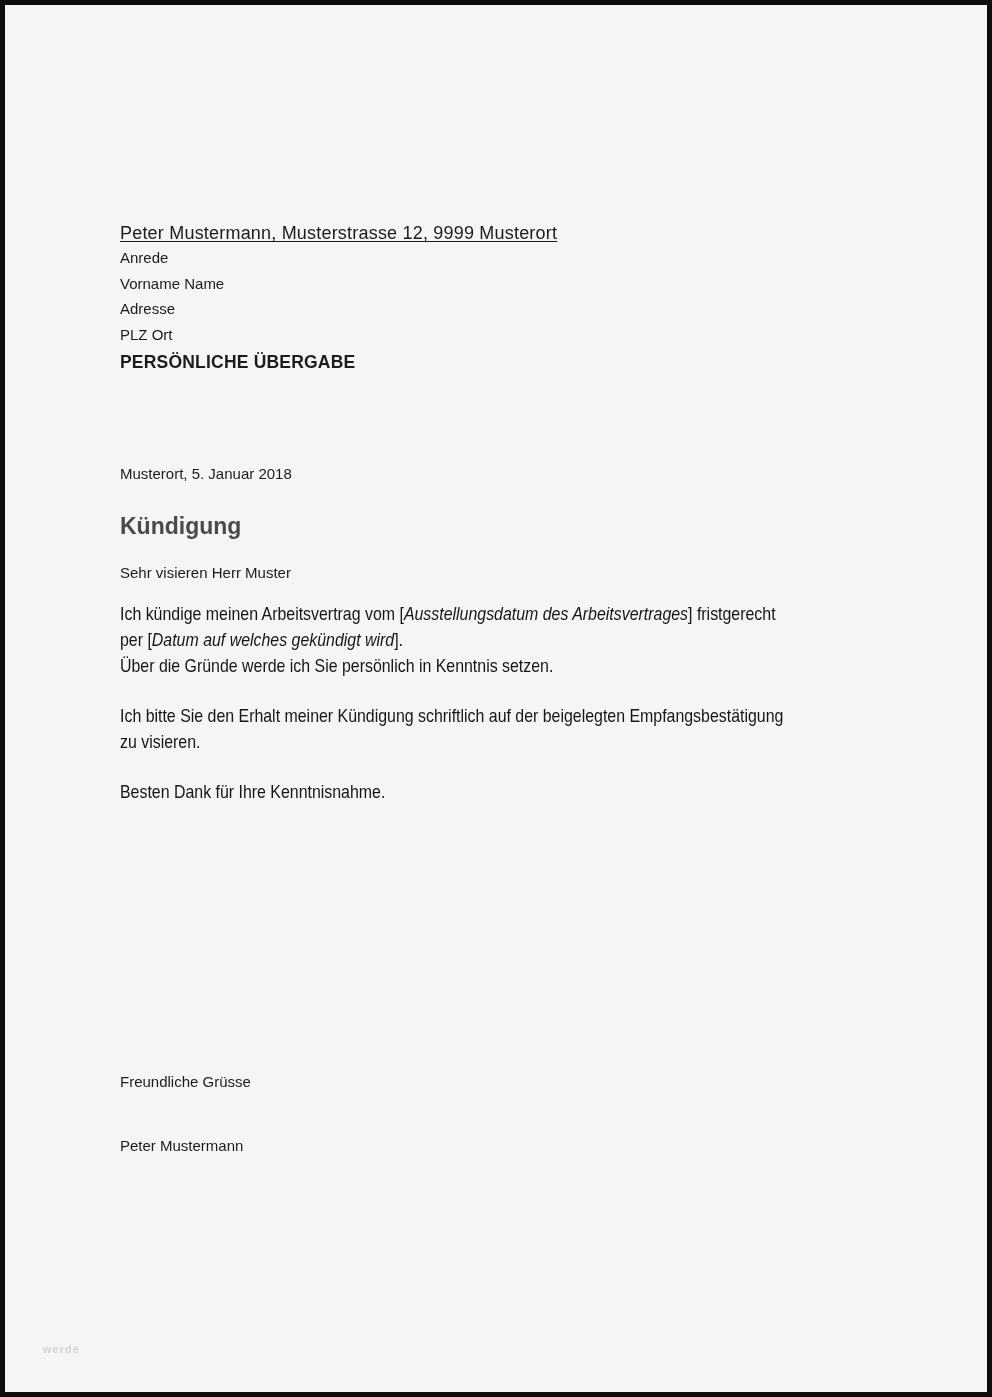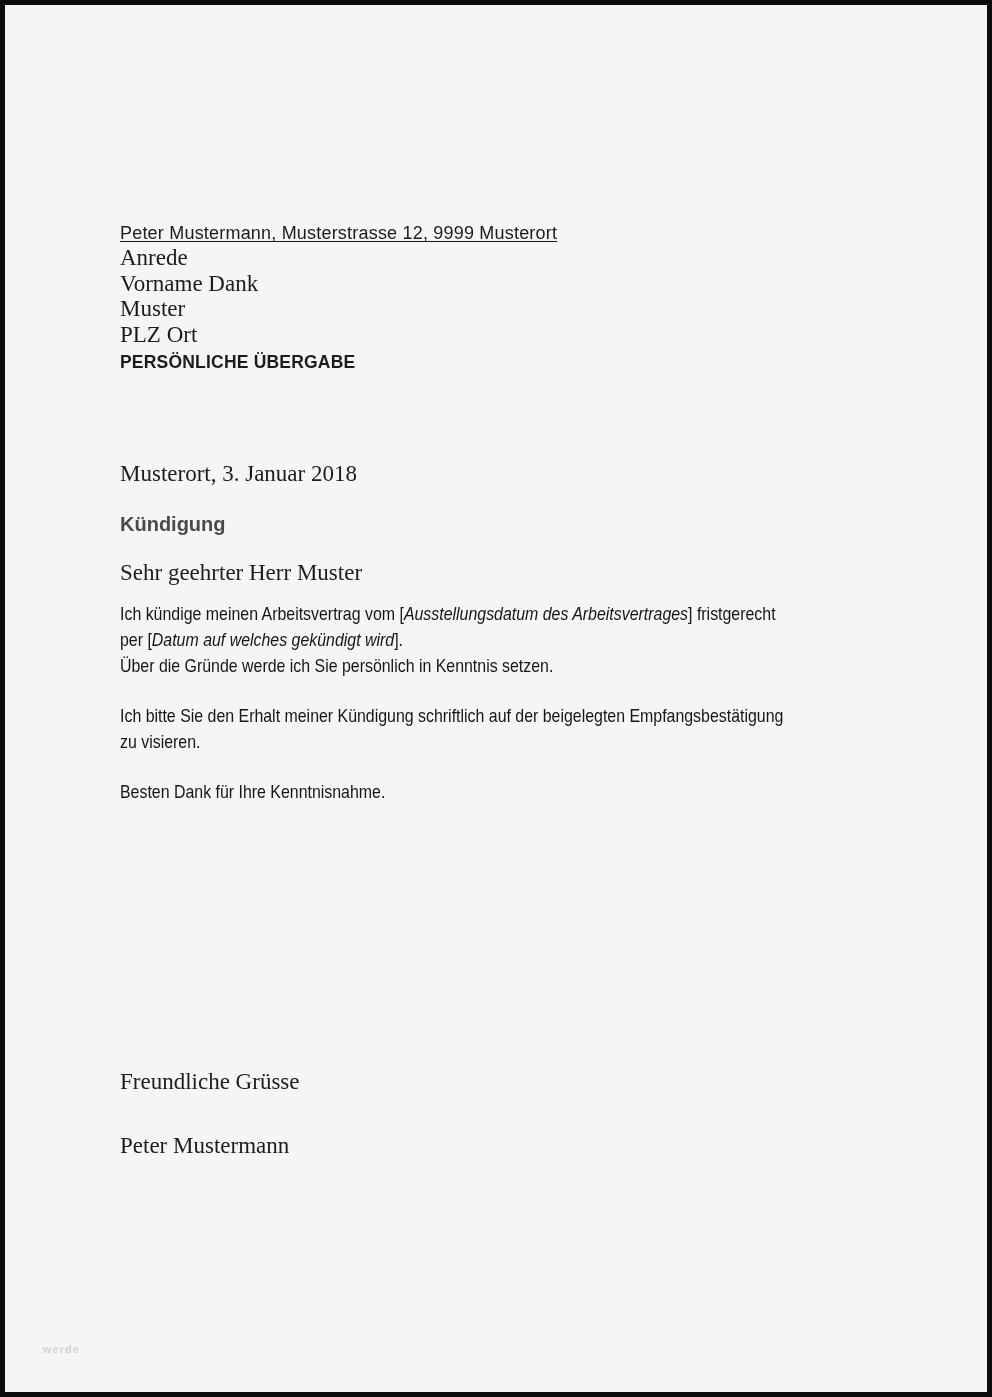--- a/index.html
+++ b/index.html
@@ -20,33 +20,33 @@
   }
   .abs { position: absolute; left: 115px; color: #1c1c1c; }
   .sender {
     top: 218px;
     font-size: 18px;
     letter-spacing: 0.2px;
     text-decoration: underline;
     text-underline-offset: 2px;
     white-space: nowrap;
   }
-  .reg { font-size: 23px; line-height: 25.5px; font-family: Liberation Serif, serif; }
+  .reg { font-size: 15px; line-height: 25.5px; }
   .recipient { top: 240px; }
   .delivery {
     top: 347px;
     font-size: 17.5px;
     font-weight: bold;
     letter-spacing: 0.2px;
     white-space: nowrap;
   }
   .dateline { top: 456px; white-space: nowrap; }
   .subject {
     top: 508px;
-    font-size: 20px;
+    font-size: 23px;
     font-weight: bold;
     color: #4a4a4a;
     white-space: nowrap;
   }
   .salutation { top: 555px; white-space: nowrap; }
   
   .cond {
     font-size: 18.5px;
     color: #161616;
     line-height: 26px;
@@ -72,32 +72,32 @@
 </style>
 </head>
 <body>
 
 <div class="frame">
 
   <div class="abs sender">Peter Mustermann, Musterstrasse 12, 9999 Musterort</div>
 
   <div class="abs reg recipient">
     <div>Anrede</div>
-    <div>Vorname Dank</div>
-    <div>Muster</div>
+    <div>Vorname Name</div>
+    <div>Adresse</div>
     <div>PLZ Ort</div>
   </div>
 
   <div class="abs delivery">PERSÖNLICHE ÜBERGABE</div>
 
-  <div class="abs reg dateline">Musterort, 3. Januar 2018</div>
+  <div class="abs reg dateline">Musterort, 5. Januar 2018</div>
 
   <div class="abs subject">Kündigung</div>
 
-  <div class="abs reg salutation">Sehr geehrter Herr Muster</div>
+  <div class="abs reg salutation">Sehr visieren Herr Muster</div>
 
   <div class="abs cond p1">
     <div>
       <span class="bracket">Ich kündige meinen Arbeitsvertrag vom [</span><span class="ital">Ausstellungsdatum des Arbeitsvertrages</span><span class="bracket">] fristgerecht</span>
     </div>
     <div>
       <span class="bracket">per [</span><span class="ital">Datum auf welches gekündigt wird</span><span class="bracket">].</span>
     </div>
     <div>Über die Gründe werde ich Sie persönlich in Kenntnis setzen.</div>
   </div>

